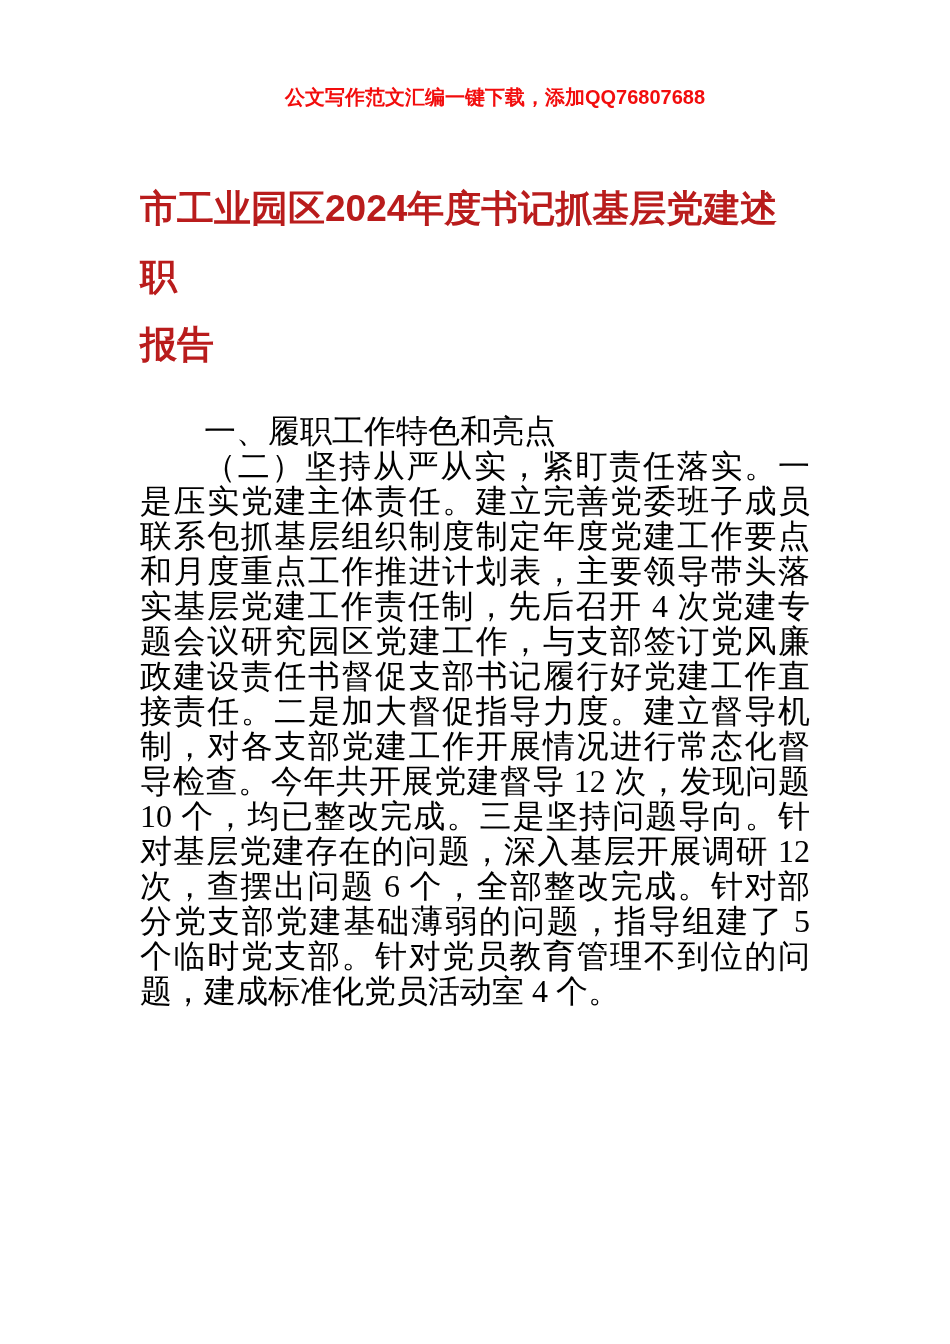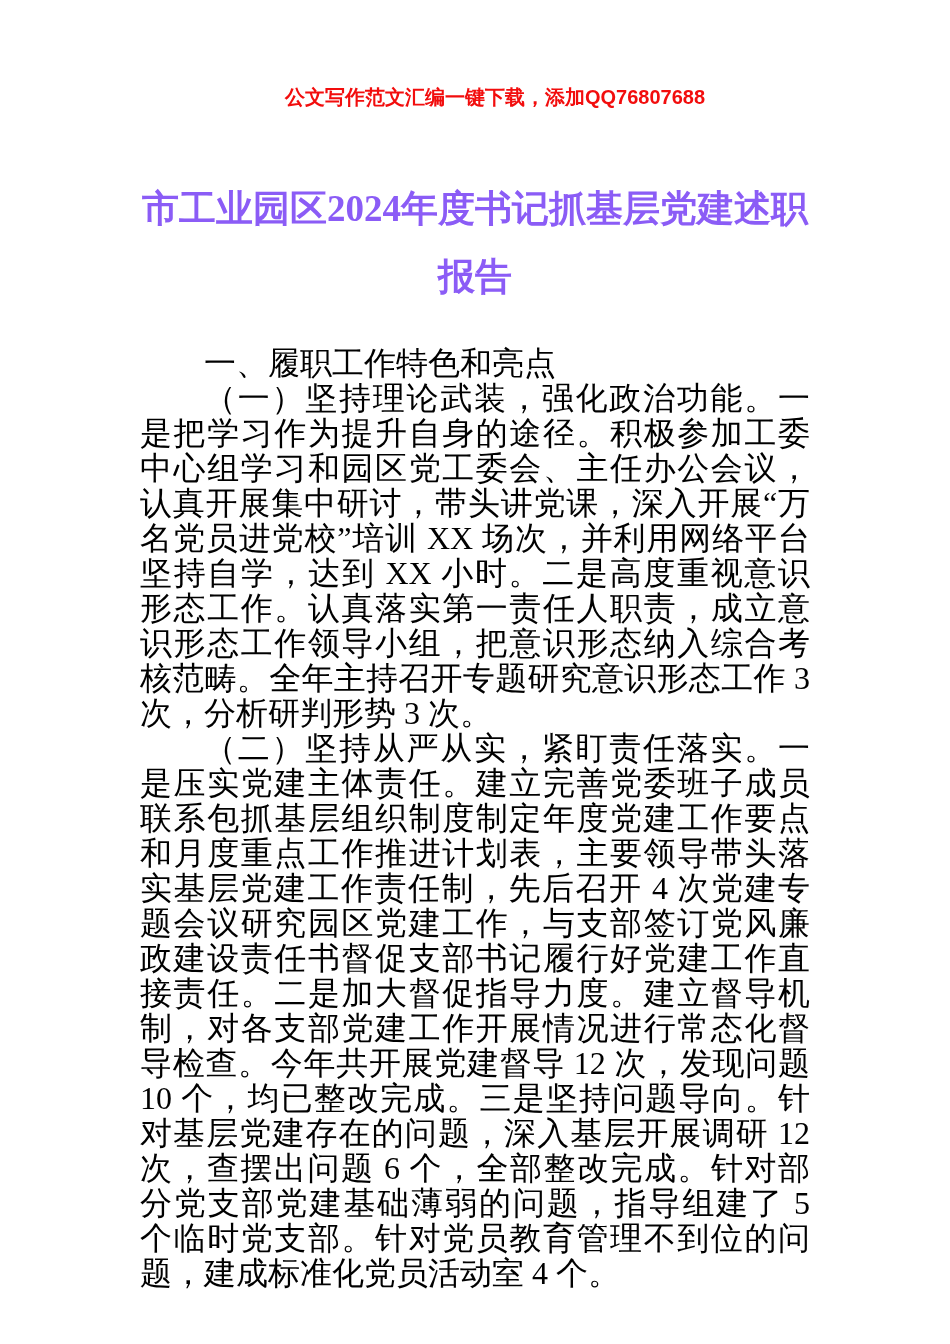--- a/index.html
+++ b/index.html
@@ -24,26 +24,26 @@
     font-weight: 700;
     font-size: 20px;
     line-height: 22px;
     color: #f20d0d;
     text-align: center;
     padding-left: 40px; 
     white-space: nowrap;
   }
   .title {
     margin: 67px 0 0 0;
-    font-family: Liberation Serif, serif;
+    font-family: Liberation Sans, sans-serif;
     font-weight: 700;
     font-size: 37px;
     line-height: 68px;
-    text-align: center;
-    color: #8b5cf6;
+    text-align: left;
+    color: #b91c1c;
   }
   .body-text {
     margin-top: 35px;
     font-size: 32px;
     line-height: 35px;
     text-align: justify;
     text-justify: inter-ideograph;
     color: #000000;
   }
   .body-text p {
@@ -56,17 +56,16 @@
 <body>
 
 <div class="page">
 
   <div class="notice">公文写作范文汇编一键下载，添加QQ76807688</div>
 
   <h1 class="title"><span>市工业园区2024年度书记抓基层党建述职</span><br><span>报告</span></h1>
 
   <div class="body-text">
     <p>一、履职工作特色和亮点</p>
-    <p>（一）坚持理论武装，强化政治功能。一是把学习作为提升自身的途径。积极参加工委中心组学习和园区党工委会、主任办公会议，认真开展集中研讨，带头讲党课，深入开展“万名党员进党校”培训 XX 场次，并利用网络平台坚持自学，达到 XX 小时。二是高度重视意识形态工作。认真落实第一责任人职责，成立意识形态工作领导小组，把意识形态纳入综合考核范畴。全年主持召开专题研究意识形态工作 3 次，分析研判形势 3 次。</p>
     <p>（二）坚持从严从实，紧盯责任落实。一是压实党建主体责任。建立完善党委班子成员联系包抓基层组织制度制定年度党建工作要点和月度重点工作推进计划表，主要领导带头落实基层党建工作责任制，先后召开 4 次党建专题会议研究园区党建工作，与支部签订党风廉政建设责任书督促支部书记履行好党建工作直接责任。二是加大督促指导力度。建立督导机制，对各支部党建工作开展情况进行常态化督导检查。今年共开展党建督导 12 次，发现问题 10 个，均已整改完成。三是坚持问题导向。针对基层党建存在的问题，深入基层开展调研 12 次，查摆出问题 6 个，全部整改完成。针对部分党支部党建基础薄弱的问题，指导组建了 5 个临时党支部。针对党员教育管理不到位的问题，建成标准化党员活动室 4 个。</p>
   </div>
 
 </div>
 
 </body></html>

